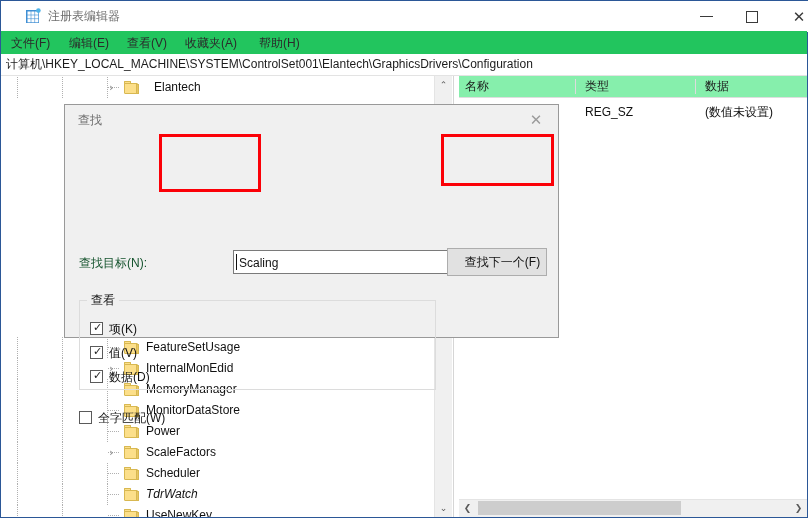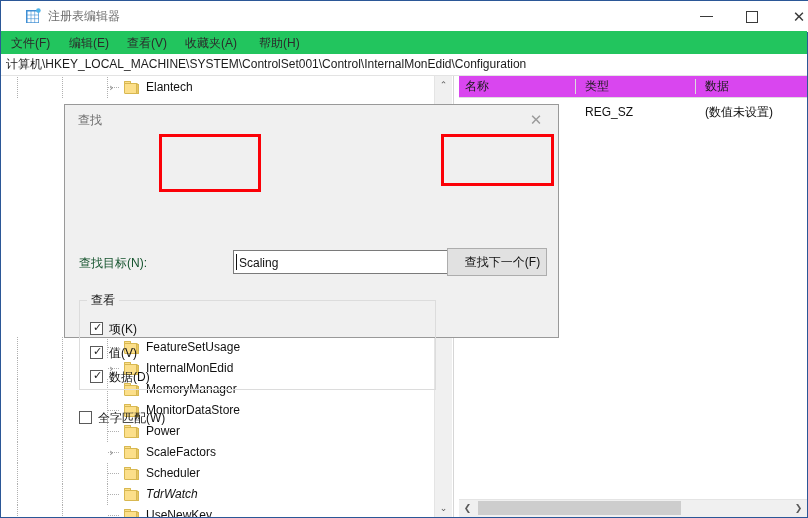--- a/index.html
+++ b/index.html
@@ -239,21 +239,21 @@
     cursor: default;
   }
   .sb-arrow.up { top: 0; }
   .sb-arrow.down { bottom: 0; }
 
   
   #list-header {
     position: absolute;
     left: 0; top: 0;
     width: 348px; height: 21px;
-    background: #d946ef;
+    background: #86efac;
     border-bottom: 1px solid #dedede;
   }
   .col-head {
     position: absolute;
     top: 0;
     height: 21px;
     font-size: 12px;
     color: #1c1c1c;
     line-height: 21px;
     white-space: nowrap;
@@ -502,39 +502,39 @@
 
   <div id="menu-bar">
       <div class="menu-item" style="left: 6px;">文件(F)</div>
       <div class="menu-item" style="left: 64px;">编辑(E)</div>
       <div class="menu-item" style="left: 122px;">查看(V)</div>
       <div class="menu-item" style="left: 180px;">收藏夹(A)</div>
       <div class="menu-item" style="left: 254px;">帮助(H)</div>
     </div>
 
   <div id="address-bar">
-    <span id="address-text">计算机\HKEY_LOCAL_MACHINE\SYSTEM\ControlSet001\Control\InternalMonEdid\Configuration</span>
+    <span id="address-text">计算机\HKEY_LOCAL_MACHINE\SYSTEM\ControlSet001\Elantech\GraphicsDrivers\Configuration</span>
   </div>
 
   <div id="tree-pane">
     <div id="tree-rows">
         <div class="tree-row" style="top: 1px;">
           <div class="tree-guides">
             <span class="guide-v" style="left: 15px;"></span>
             <span class="guide-v" style="left: 60px;"></span>
             <span class="guide-v" style="left: 105px;"></span>
             <span class="guide-h" style="left: 106px; width: 12px;"></span>
           </div>
           <span class="tw-chevron" style="left: 103px;">›</span>
           <span class="folder-ico" style="left: 122px;">
             <span class="ftab"></span>
             <span class="fbody"></span>
             <span class="fedge"></span>
           </span>
-          <span class="tree-label" style="left: 144px;">Elantech</span>
+          <span class="tree-label" style="left: 152px;">Elantech</span>
         </div>
         <div class="tree-row" style="top: 261px;">
           <div class="tree-guides">
             <span class="guide-v" style="left: 15px;"></span>
             <span class="guide-v" style="left: 60px;"></span>
             <span class="guide-v" style="left: 105px;"></span>
             <span class="guide-h" style="left: 106px; width: 12px;"></span>
           </div>
           <span class="folder-ico" style="left: 122px;">
             <span class="ftab"></span>

